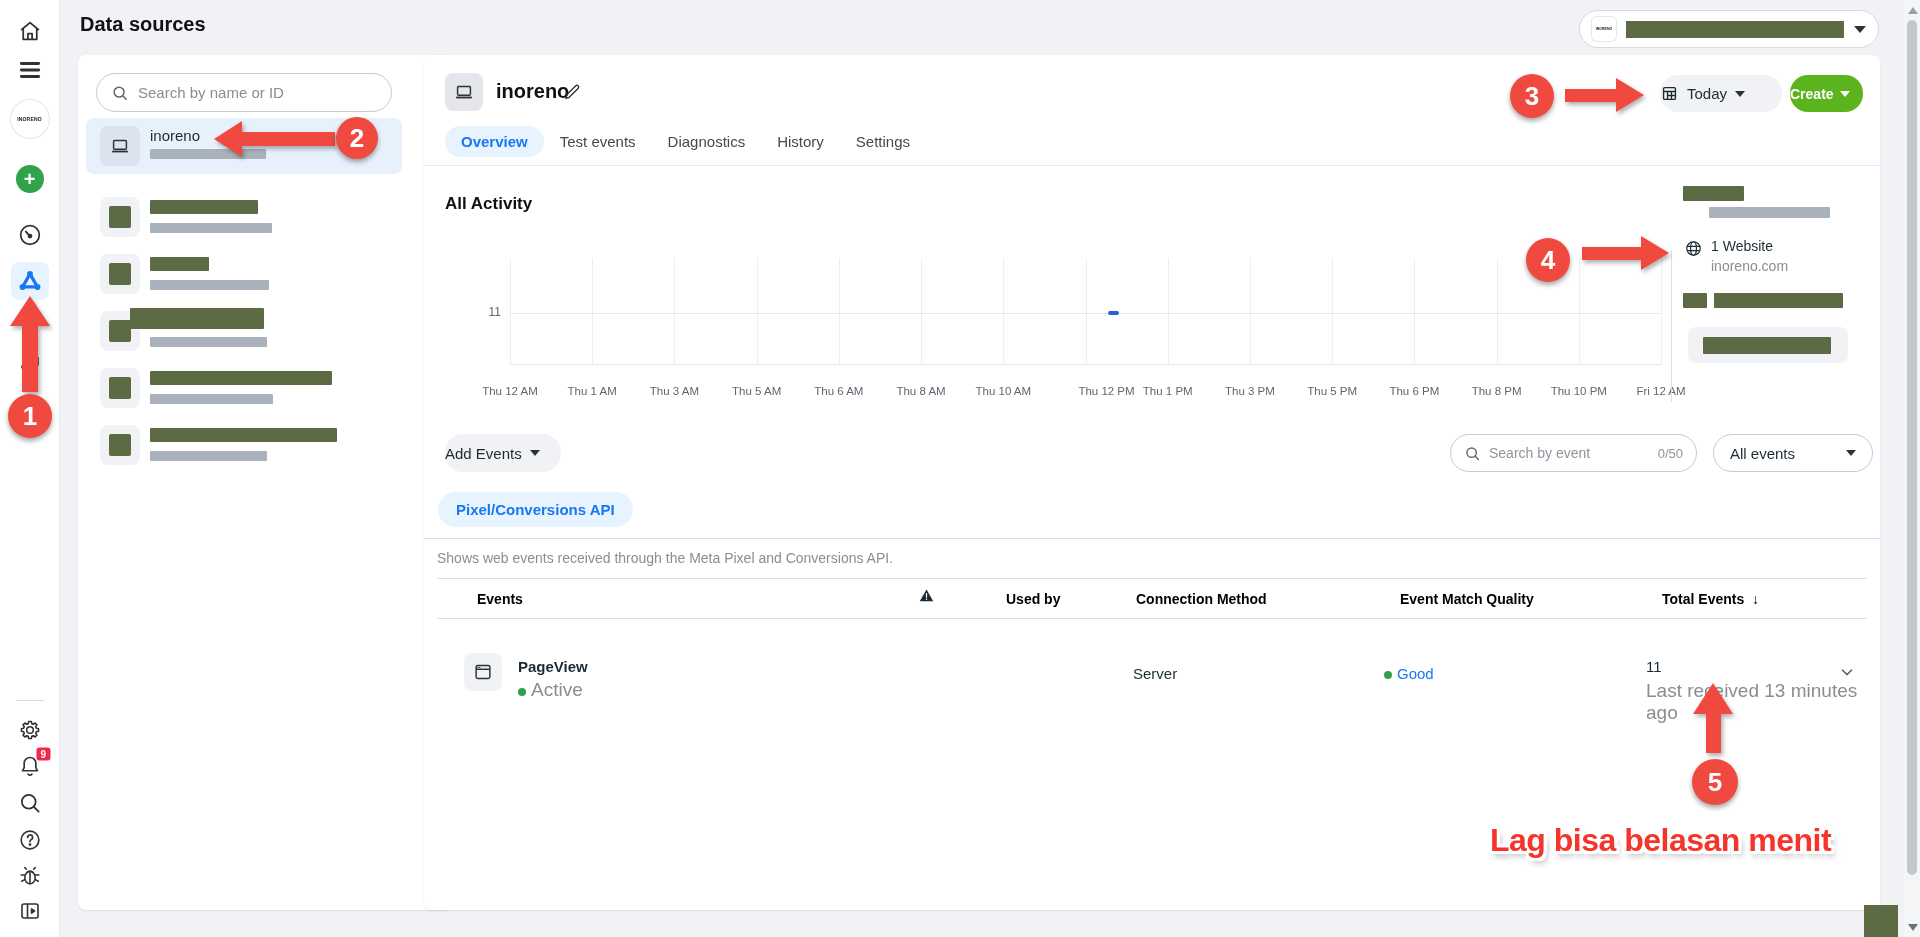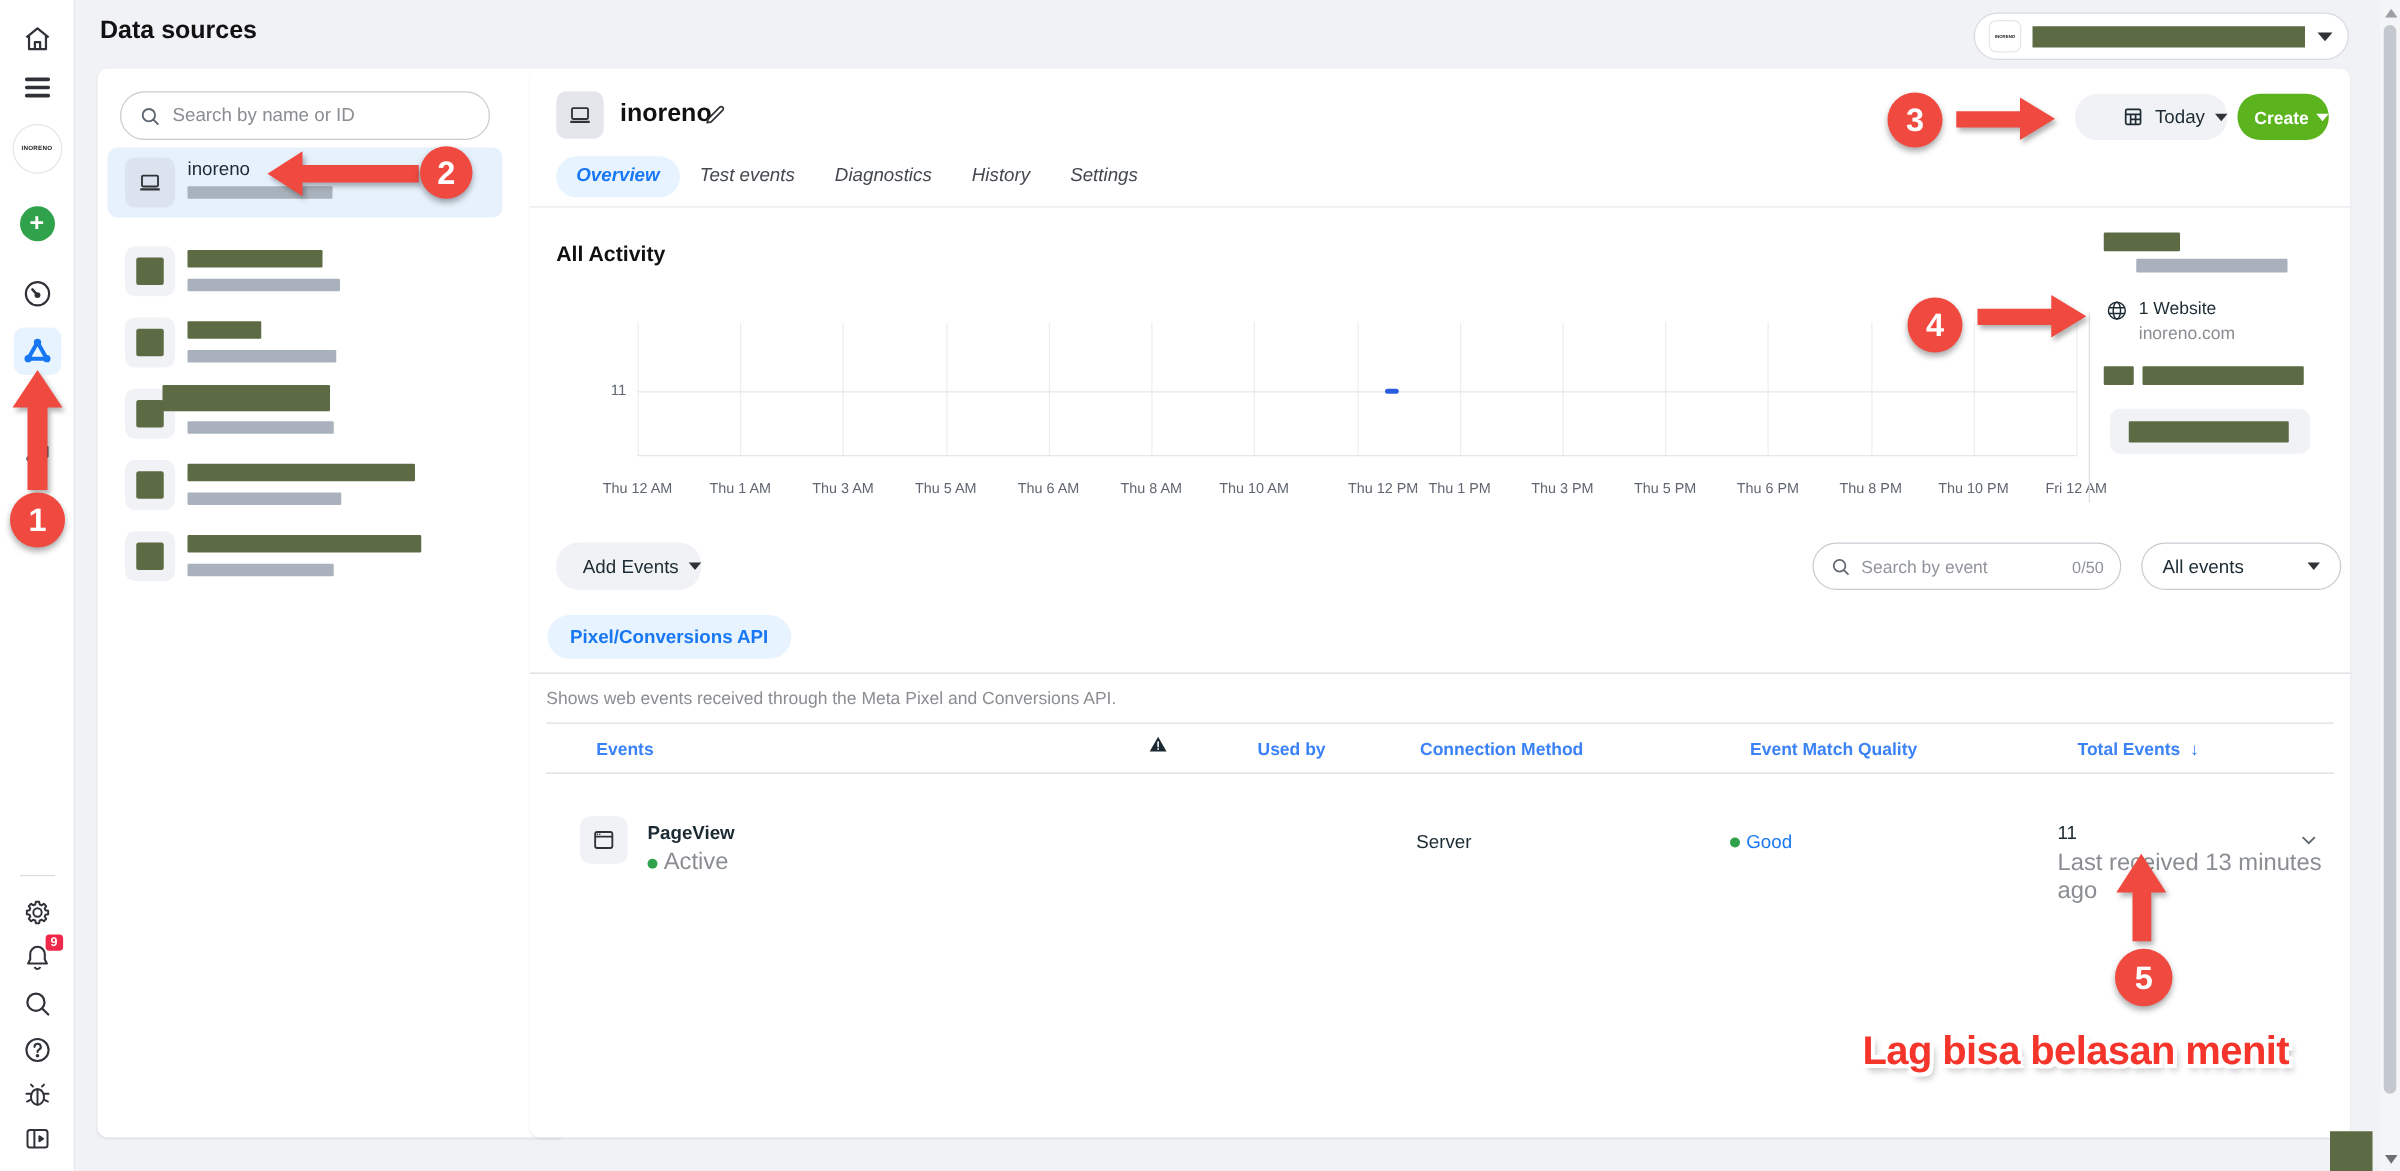--- a/index.html
+++ b/index.html
@@ -44,26 +44,26 @@
   .src-ic { position:absolute; left:14px; top:8px; width:40px; height:40px; border-radius:8px; background:#f0f2f5; display:flex; align-items:center; justify-content:center; }
   .src-item.selected .src-ic { background:#dbe4ee; }
   .src-name { position:absolute; left:64px; top:9px; font-size:15px; color:#1c2b33; }
   .bar { position:absolute; border-radius:1px; }
 
   
   .main-card { left:424px; top:55px; width:1456px; height:855px; }
   .hdr-ic { position:absolute; left:21px; top:18px; width:38px; height:38px; border-radius:8px; background:#e4e6eb; display:flex; align-items:center; justify-content:center; }
   .main-title { position:absolute; left:72px; top:25px; font-size:20px; font-weight:bold; color:#111; }
   .pencil { position:absolute; left:138px; top:27px; }
-  .btn { display:flex; align-items:center; justify-content:flex-end; gap:8px; border-radius:18px; font-size:15px; cursor:pointer; }
+  .btn { display:flex; align-items:center; justify-content:flex-start; gap:8px; border-radius:18px; font-size:15px; cursor:pointer; }
   .today-btn { position:absolute; left:1236px; top:20px; width:122px; height:37px; background:#f0f2f5; color:#1c2b33; }
   .create-btn { position:absolute; left:1366px; top:20px; width:73px; height:37px; background:#5bb41e; color:#fff; font-weight:bold; font-size:14px; gap:6px; }
   .create-btn .caret { border-top-color:#fff; border-left-width:5px; border-right-width:5px; border-top-width:6px; }
 
-  .tabs { position:absolute; left:21px; top:70px; height:33px; display:flex; gap:0;font-style:italic; }
+  .tabs { position:absolute; left:21px; top:70px; height:33px; display:flex; align-items:center; gap:0; }
   .tab { font-size:15px; color:#444950; padding:7px 16px; border-radius:17px; }
   .tab.active { background:#e7f3ff; color:#1877f2; font-weight:bold; }
   .hdr-divider { position:absolute; left:0; top:110px; width:1456px; height:1px; background:#e8eaee; }
 
   .section-title { position:absolute; left:21px; top:139px; font-size:17px; font-weight:bold; color:#111; }
 
   
   .plot { position:absolute; left:86px; top:203px; width:1151px; height:107px; }
   .vline { position:absolute; top:0; width:1px; height:107px; background:#eceef2; }
   .hline11 { position:absolute; left:0; top:55px; width:100%; height:1px; background:#e4e7ec; }
@@ -89,21 +89,21 @@
 
   .subtabs { position:absolute; left:14px; top:437px; display:flex; align-items:center; }
   .subtab { font-size:15px; color:#1c2b33; padding:9px 18px; border-radius:19px; }
   .subtab.active { background:#e7f3ff; color:#1877f2; font-weight:bold; }
   .sub-divider { position:absolute; left:0; top:483px; width:1456px; height:1px; background:#dadde1; }
   .desc { position:absolute; left:13px; top:495px; font-size:14px; color:#8a8d91; }
 
   
   .thead-top { position:absolute; left:13px; top:523px; width:1430px; height:1px; background:#dadde1; }
   .thead-bottom { position:absolute; left:13px; top:563px; width:1430px; height:1px; background:#dadde1; }
-  .th { position:absolute; top:536px; font-size:14px; font-weight:bold; color:#3b82f6;padding-left:16px; }
+  .th { position:absolute; top:536px; font-size:14px; font-weight:bold; color:#000000;padding-left:16px; }
   .cell { position:absolute; font-size:15px; color:#1c2b33; }
   .row-ic { position:absolute; left:40px; top:598px; width:38px; height:38px; border-radius:8px; background:#f0f2f5; display:flex; align-items:center; justify-content:center; }
   .dot { display:inline-block; width:8px; height:8px; border-radius:50%; background:#31a24c; margin-right:5px; }
   .muted { color:#8a8d91; font-size:19px; }
 
   
   .num-circle { position:absolute; width:44px; height:44px; border-radius:50%; background:#f04a40; color:#fff; font-size:26px; font-weight:bold; display:flex; align-items:center; justify-content:center; box-shadow:0 3px 5px rgba(0,0,0,.35); z-index:30; }
   .note { position:absolute; font-size:31px; font-weight:bold; color:#f5352b; z-index:30; letter-spacing:-.5px;
     text-shadow:-3px -3px 0 #fff,3px -3px 0 #fff,-3px 3px 0 #fff,3px 3px 0 #fff,0 -3px 0 #fff,0 3px 0 #fff,-3px 0 0 #fff,3px 0 0 #fff,3px 5px 6px rgba(0,0,0,.35); }
   .arrow { position:absolute; z-index:29; filter:drop-shadow(2px 3px 2px rgba(0,0,0,.3)); }

